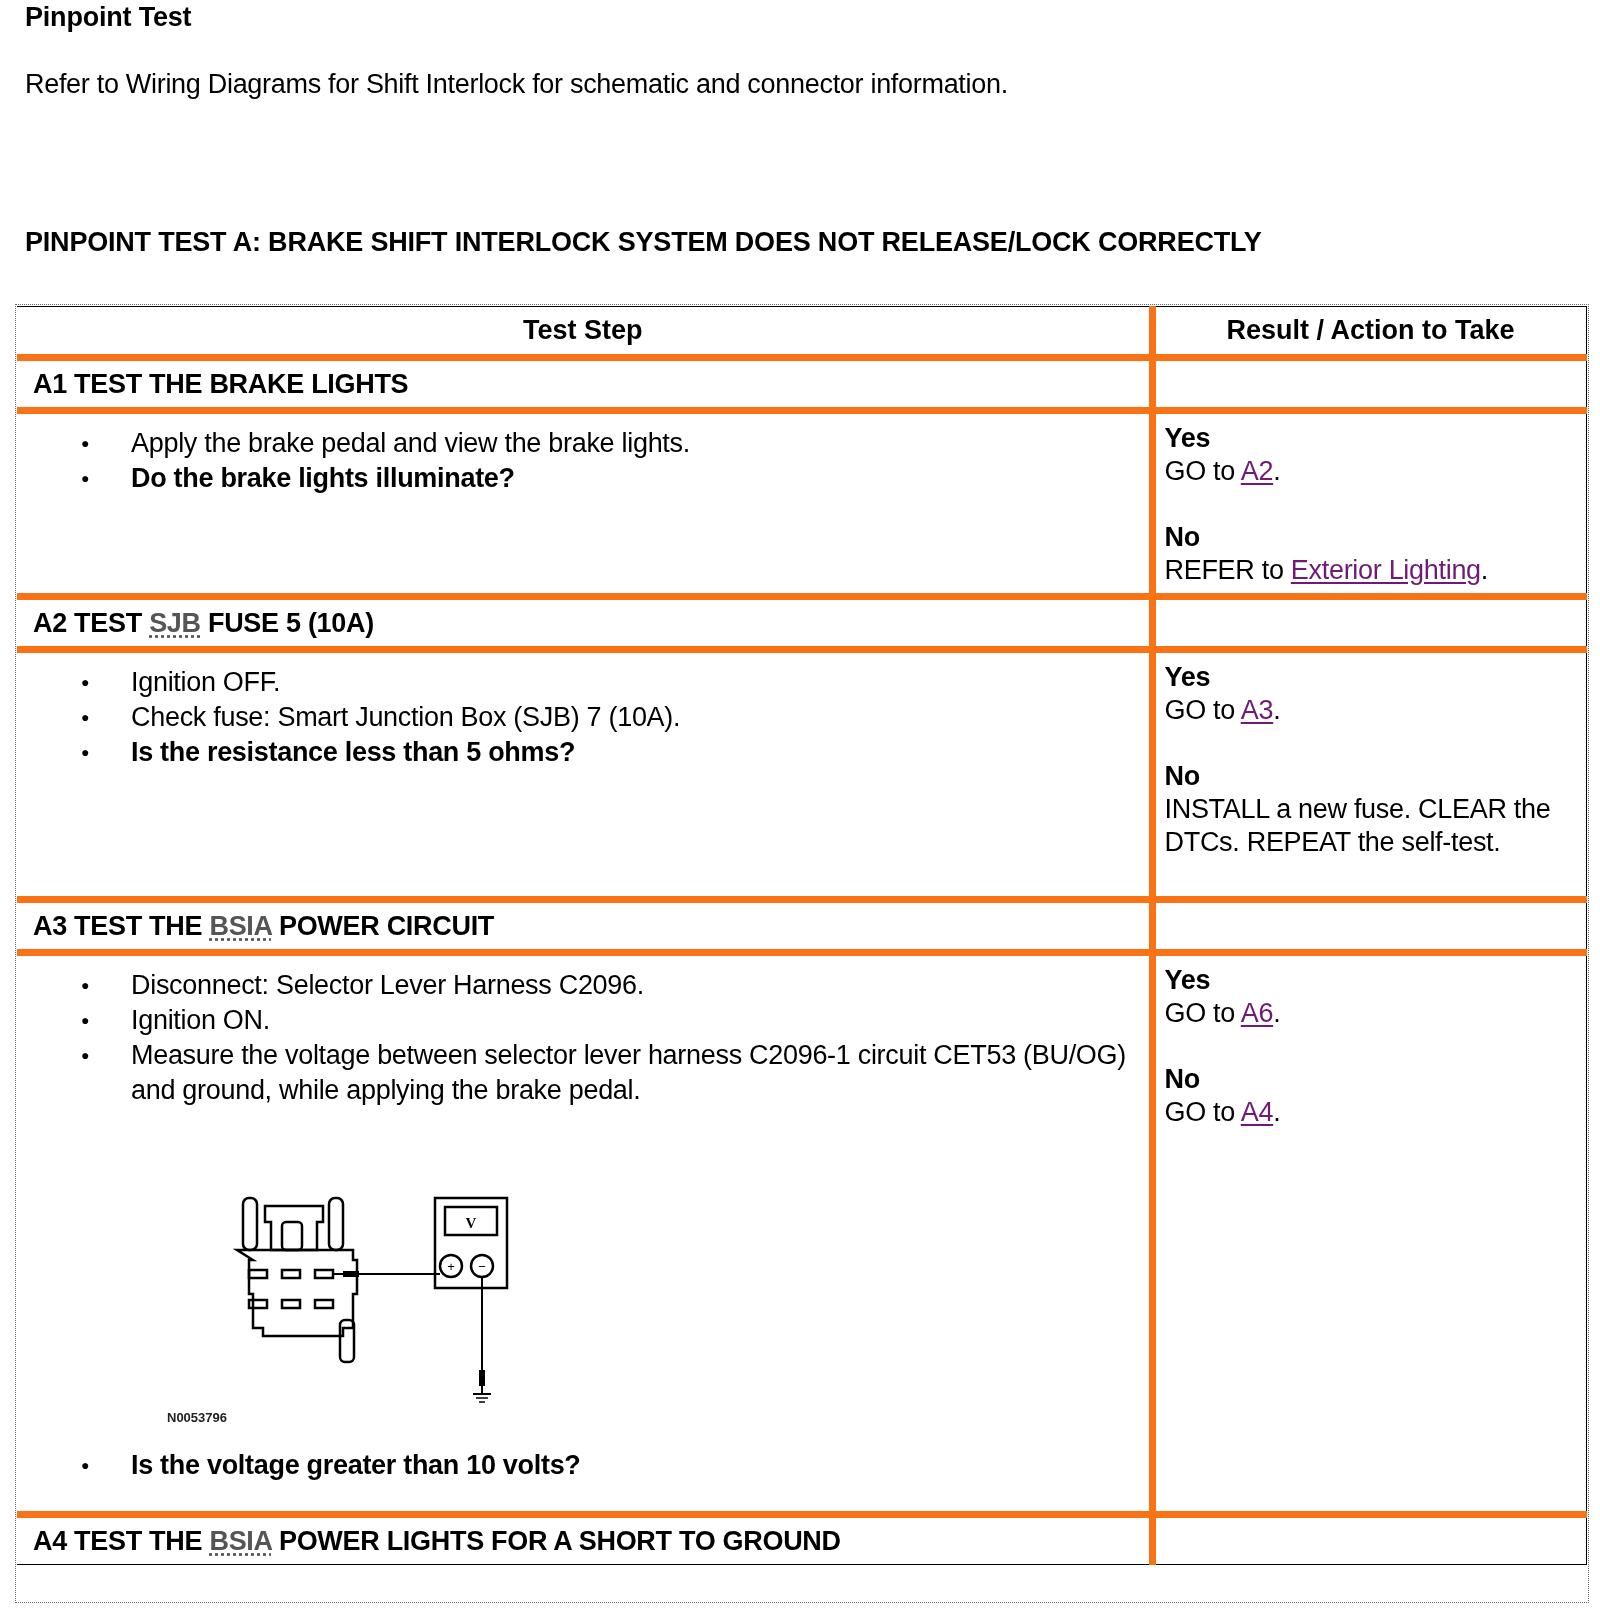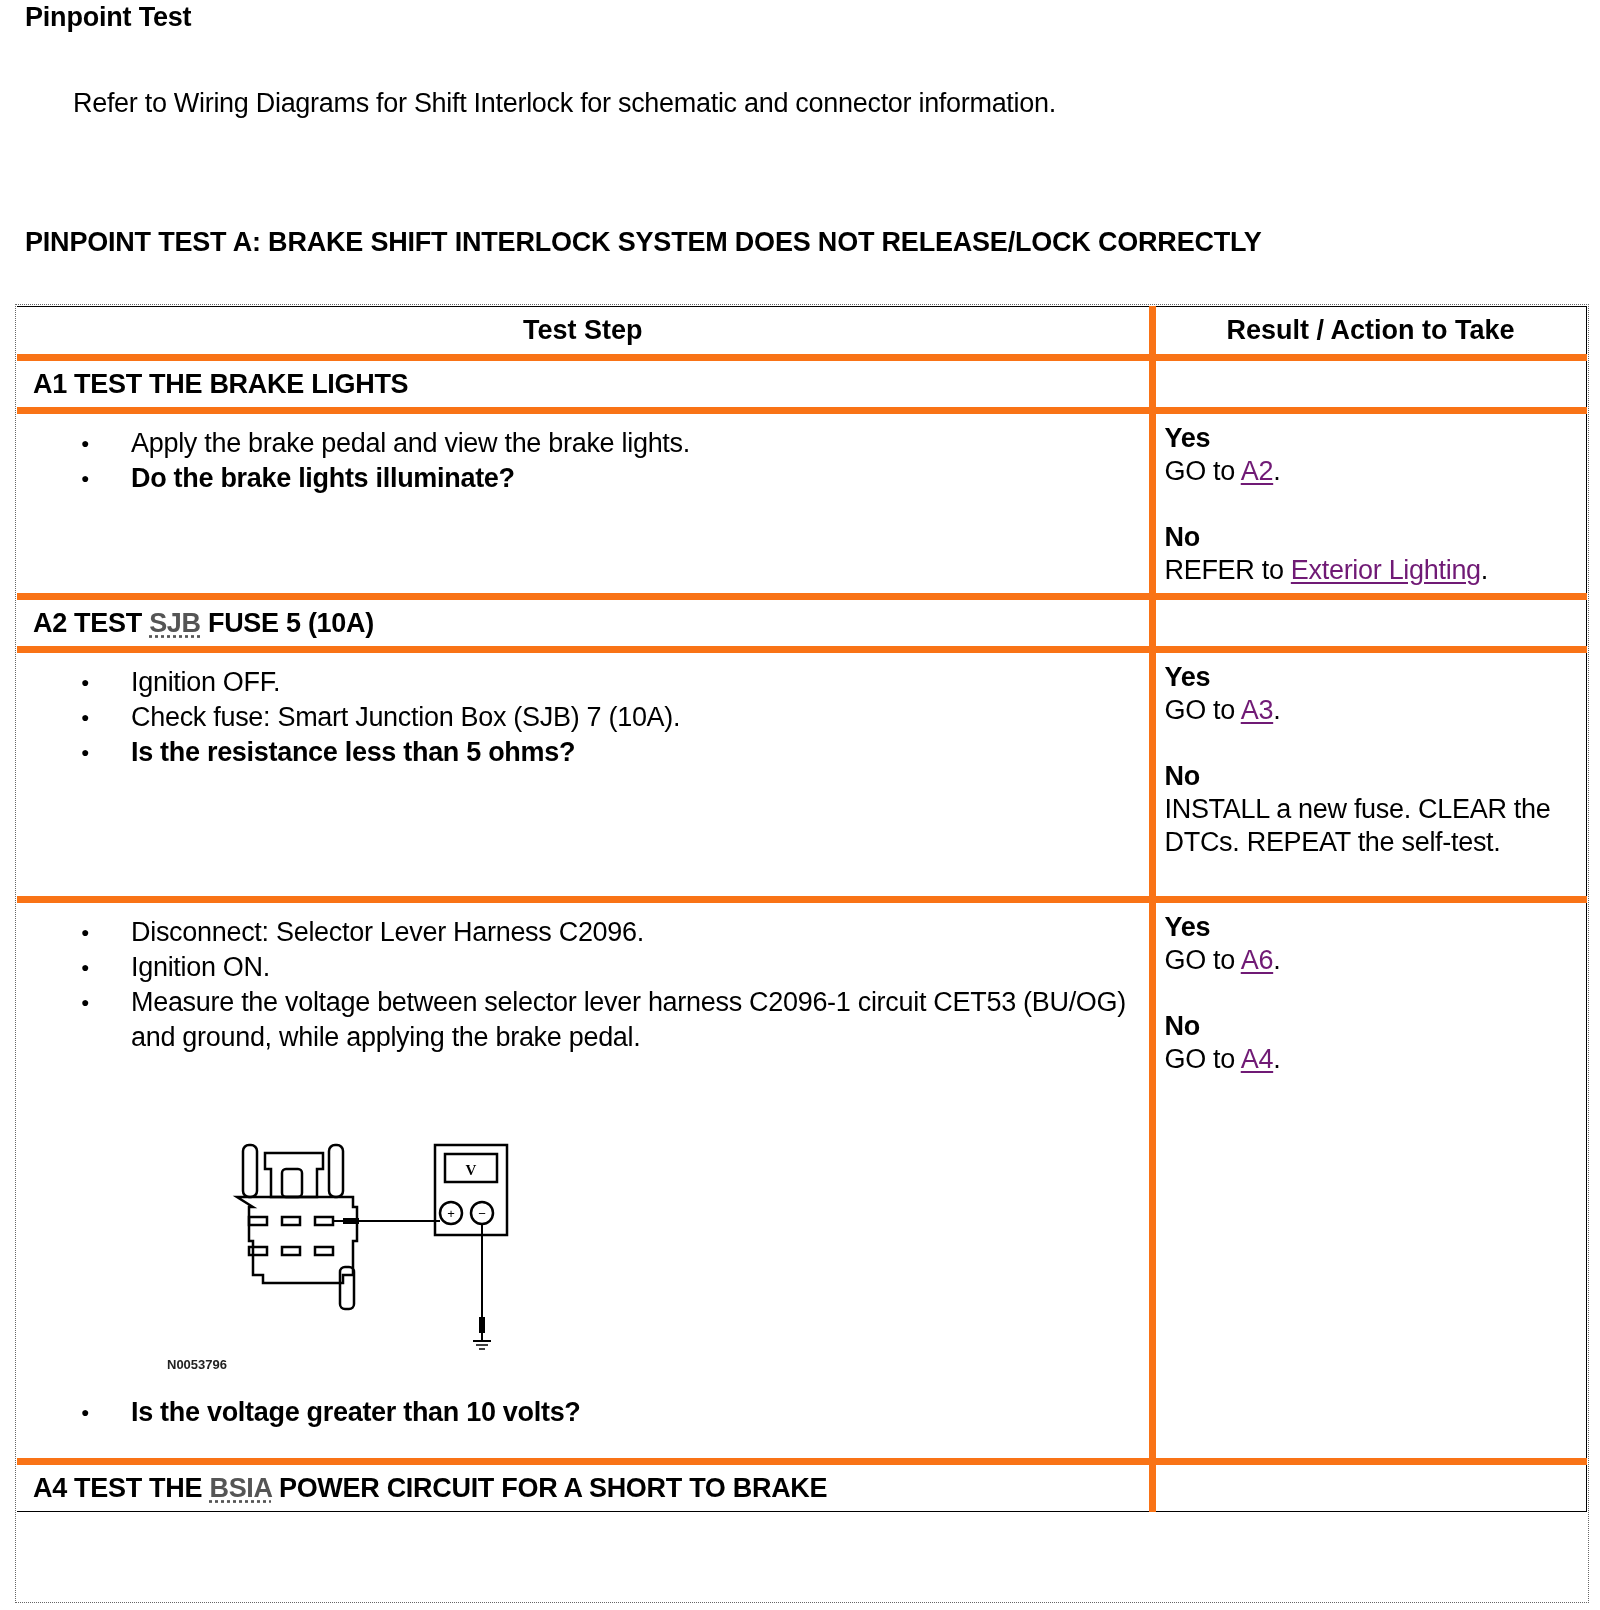--- a/index.html
+++ b/index.html
@@ -5,22 +5,22 @@
   html, body { margin: 0; padding: 0; background: #ffffff; }
   body {
     width: 1600px; height: 1610px; position: relative; overflow: hidden;
     font-family: "Liberation Sans", "DejaVu Sans", sans-serif; color: #000;
   }
   .doc-title {
     position: absolute; left: 25px; top: 2px;
     font-size: 27px; font-weight: bold; letter-spacing: -0.2px; text-align: center;
   }
   .intro {
-    position: absolute; left: 25px; top: 88px;
-    font-size: 27px; letter-spacing: -0.3px; margin-left: 48px;
+    position: absolute; left: 25px; top: 69px;
+    font-size: 27px; letter-spacing: -0.3px;
   }
   .test-title {
     position: absolute; left: 25px; top: 227px;
     font-size: 27px; font-weight: bold; letter-spacing: -0.2px;
   }
   
   .frame {
     position: absolute; left: 15px; top: 304px; width: 1572px; height: 1297px;
     border: 1px dotted #666;
   }
@@ -128,20 +128,24 @@
     </td>
     <td class="res">
       <span class="lbl">Yes</span>
       <span>GO to </span><a href="#">A3</a><span>.</span>
       <div class="gap"></div>
       <span class="lbl">No</span>
       <span>INSTALL a new fuse. CLEAR the DTCs. REPEAT the self-test.</span>
     </td>
   </tr>
 
+  <tr>
+    <td class="step-head"><span>A3 TEST THE </span><span class="abbr">BSIA</span><span> POWER CIRCUIT</span></td>
+    <td></td>
+  </tr>
   <tr style="height:562px">
     <td>
       <ul class="bul">
         <li>Disconnect: Selector Lever Harness C2096.</li>
         <li>Ignition ON.</li>
         <li>Measure the voltage between selector lever harness C2096-1 circuit CET53 (BU/OG) and ground, while applying the brake pedal.</li>
       </ul>
       <div class="diagram">
         <svg width="370" height="230" viewBox="0 0 370 230">
           <g fill="none" stroke="#000" stroke-width="2.5">
@@ -189,17 +193,17 @@
     <td class="res">
       <span class="lbl">Yes</span>
       <span>GO to </span><a href="#">A6</a><span>.</span>
       <div class="gap"></div>
       <span class="lbl">No</span>
       <span>GO to </span><a href="#">A4</a><span>.</span>
     </td>
   </tr>
 
   <tr>
-    <td class="step-head"><span>A4 TEST THE </span><span class="abbr">BSIA</span><span> POWER CIRCUIT FOR A SHORT TO BRAKE</span></td>
+    <td class="step-head"><span>A4 TEST THE </span><span class="abbr">BSIA</span><span> POWER LIGHTS FOR A SHORT TO GROUND</span></td>
     <td></td>
   </tr>
 </tbody>
   </table>
 
 </body></html>

